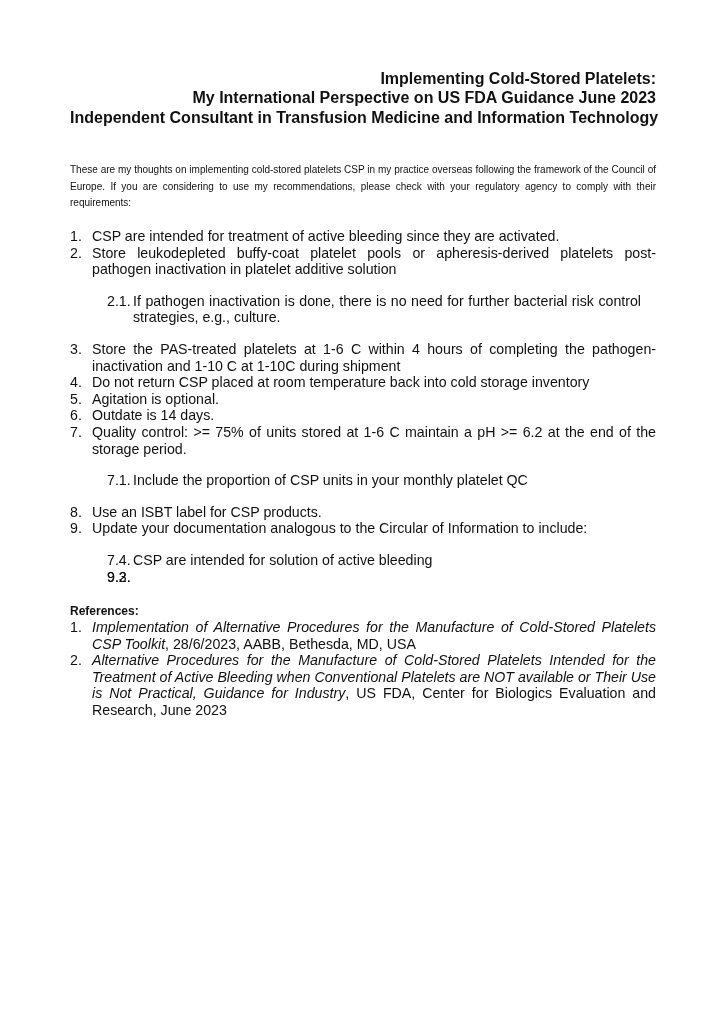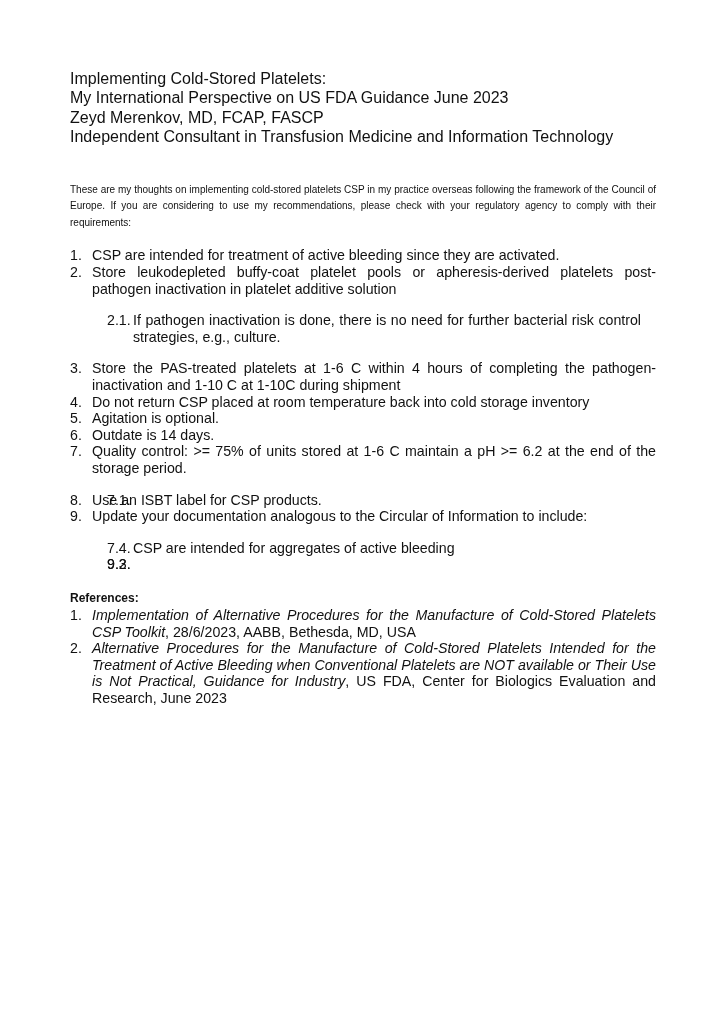--- a/index.html
+++ b/index.html
@@ -16,24 +16,25 @@
       color: #111111;
     }
     .page {
       position: absolute;
       left: 70px;
       top: 69px;
       width: 586px;
     }
     .heading {
       margin: 0;
-      font-weight: normal;
+      font-weight: bold;
       font-size: 16px;
       line-height: 19.4px;
       color: #111111;
+      text-align: right;
     }
     .heading-line {
       display: block;
       white-space: nowrap;
     }
     .intro {
       margin: 35px 0 0 0;
       font-size: 10px;
       line-height: 16.6px;
       text-align: justify;
@@ -92,21 +93,20 @@
     }
     .it { font-style: italic; }
   </style>
 </head>
 <body>
 
 <div class="page">
   <h1 class="heading">
     <span class="heading-line">Implementing Cold-Stored Platelets:</span>
     <span class="heading-line">My International Perspective on US FDA Guidance June 2023</span>
-    <span class="heading-line">Zeyd Merenkov, MD, FCAP, FASCP</span>
     <span class="heading-line">Independent Consultant in Transfusion Medicine and Information Technology</span>
   </h1>
 
   <p class="intro">These are my thoughts on implementing cold-stored platelets CSP in my practice overseas following the framework of the Council of Europe.  If you are considering to use my recommendations, please check with your regulatory agency to comply with their requirements:</p>
 
   <ol class="list">
     <li>
       <span class="num">1.</span>
       <span>CSP are intended for treatment of active bleeding since they are activated.</span>
     </li>
@@ -135,34 +135,35 @@
     <li>
       <span class="num">6.</span>
       <span>Outdate is 14 days.</span>
     </li>
     <li>
       <span class="num">7.</span>
       <span>Quality control:  &gt;= 75% of units stored at 1-6 C maintain a pH &gt;= 6.2 at the end of the storage period.</span>
       <ol class="sub">
         <li>
           <span class="subnum">7.1.</span>
+          <span>Include the proportion of CSP units in your monthly platelet QC</span>
         </li>
       </ol>
     </li>
     <li>
       <span class="num">8.</span>
       <span>Use an ISBT label for CSP products.</span>
     </li>
     <li>
       <span class="num">9.</span>
       <span>Update your documentation analogous to the Circular of Information to include:</span>
       <ol class="sub">
         <li>
           <span class="subnum">7.4.</span>
-          <span>CSP are intended for aggregates of active bleeding</span>
+          <span>CSP are intended for solution of active bleeding</span>
         </li>
         <li>
           <span class="subnum">9.2.</span>
         </li>
         <li>
           <span class="subnum">9.3.</span>
         </li>
       </ol>
     </li>
   </ol>

